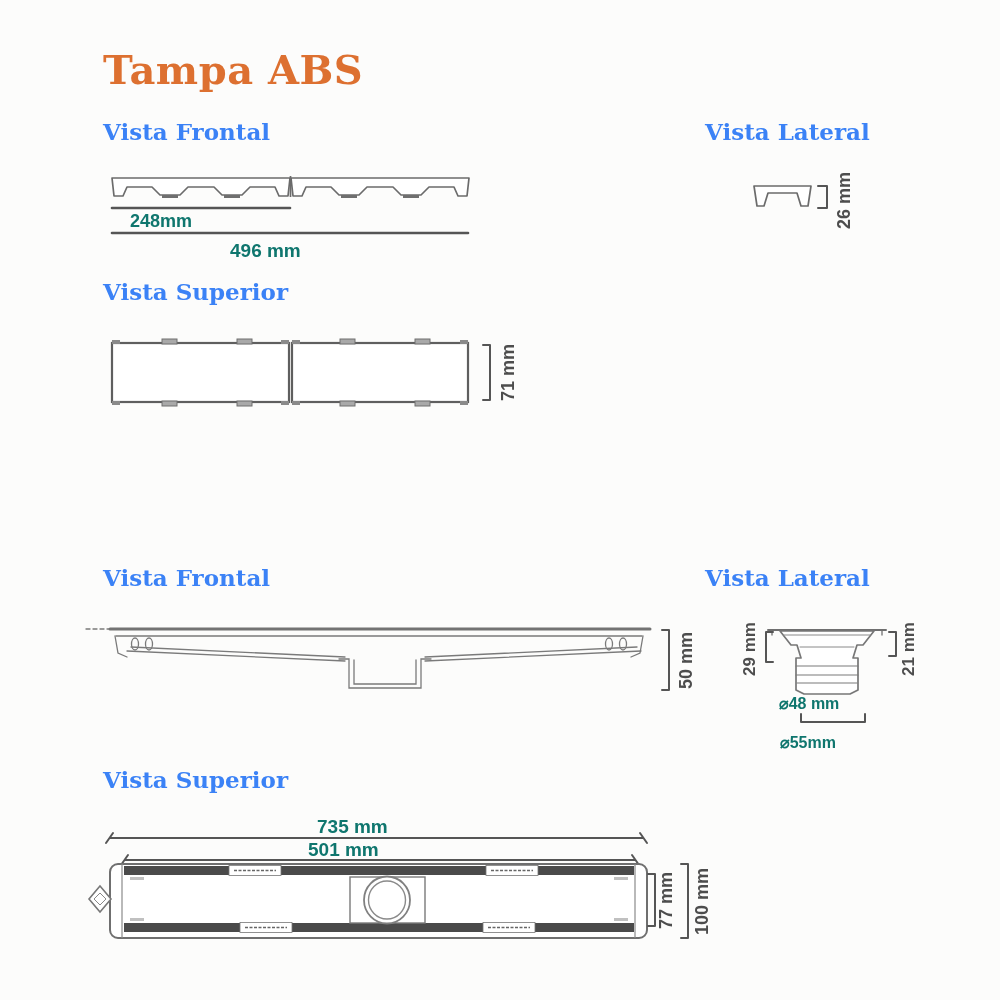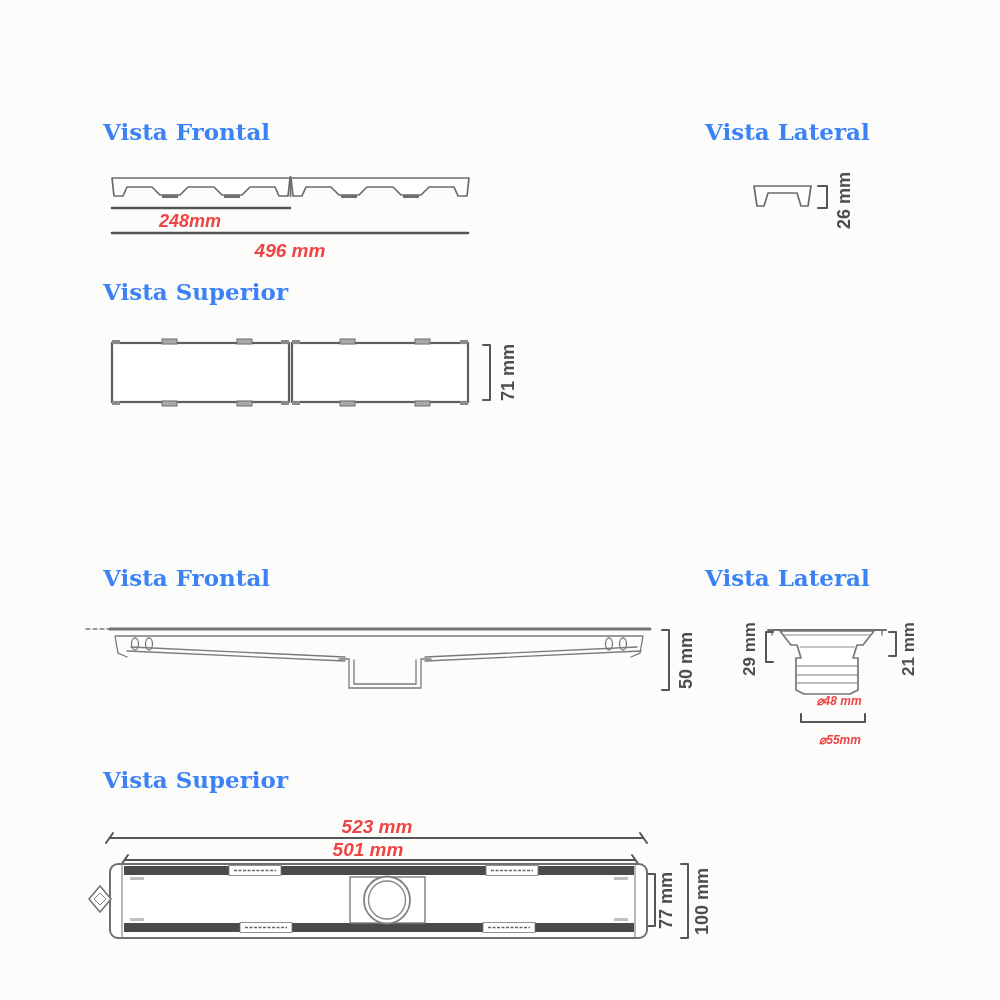--- a/index.html
+++ b/index.html
@@ -20,26 +20,25 @@
     color:#dd7030;
   }
   .view-label{
     font-family:"DejaVu Serif", serif;
     font-weight:700;
     font-size:23px;
     color:#3b82f6;
   }
   .dim{
     font-weight:700;
-    color:#ef4444;
+    color:#0f766e;
     font-size:19px;
-    text-align:center;
-    font-style:italic;
-  }
-  .dim-sm{font-size:12px;}
+    text-align:left;
+  }
+  .dim-sm{font-size:16px;}
   .vdim{
     position:absolute;
     font-weight:700;
     color:#4d4d4d;
     font-size:18px;
     writing-mode:vertical-rl;
     transform:rotate(180deg);
     white-space:nowrap;
   }
 </style>
@@ -172,20 +171,21 @@
       <rect x="350" y="877" width="75" height="46" fill="#ffffff" stroke="#7a7a7a" stroke-width="1.4"></rect>
       <ellipse cx="387" cy="900" rx="23" ry="23.5" fill="#ffffff" stroke="#808080" stroke-width="1.8"></ellipse>
       <ellipse cx="387" cy="900" rx="18.5" ry="19" fill="none" stroke="#8a8a8a" stroke-width="1.4"></ellipse>
     </g>
     <g fill="none" stroke="#555555" stroke-width="2" stroke-linecap="round" stroke-linejoin="round">
       <path d="M648,874 H655 V926 H648"></path>
       <path d="M681,864 H688 V938 H681"></path>
     </g>
   </svg>
 
+  <div class="txt title" style="left:103px;top:46px">Tampa ABS</div>
 
   <div class="txt view-label" style="left:103px;top:118px">Vista Frontal</div>
   <div class="txt dim" style="left:130px;top:211px;width:120px;font-size:18px">248mm</div>
   <div class="txt dim" style="left:230px;top:240px;width:120px">496 mm</div>
 
   <div class="txt view-label" style="left:705px;top:118px">Vista Lateral</div>
   <div class="vdim" style="left:834px;top:172px">26 mm</div>
 
   <div class="txt view-label" style="left:103px;top:278px">Vista Superior</div>
   <div class="vdim" style="left:498px;top:344px">71 mm</div>
@@ -194,18 +194,18 @@
   <div class="txt view-label" style="left:103px;top:564px">Vista Frontal</div>
   <div class="vdim" style="left:676px;top:632px">50 mm</div>
 
   <div class="txt view-label" style="left:705px;top:564px">Vista Lateral</div>
   <div class="vdim" style="left:740px;top:622px;font-size:17px">29 mm</div>
   <div class="vdim" style="left:899px;top:622px;font-size:17px">21 mm</div>
   <div class="txt dim dim-sm" style="left:779px;top:694px;width:120px">⌀48 mm</div>
   <div class="txt dim dim-sm" style="left:780px;top:733px;width:120px">⌀55mm</div>
 
   <div class="txt view-label" style="left:103px;top:766px">Vista Superior</div>
-  <div class="txt dim" style="left:317px;top:816px;width:120px">523 mm</div>
+  <div class="txt dim" style="left:317px;top:816px;width:120px">735 mm</div>
   <div class="txt dim" style="left:308px;top:839px;width:120px">501 mm</div>
   <div class="vdim" style="left:656px;top:872px">77 mm</div>
   <div class="vdim" style="left:692px;top:868px">100 mm</div>
 
 </div>
 
 </body></html>

